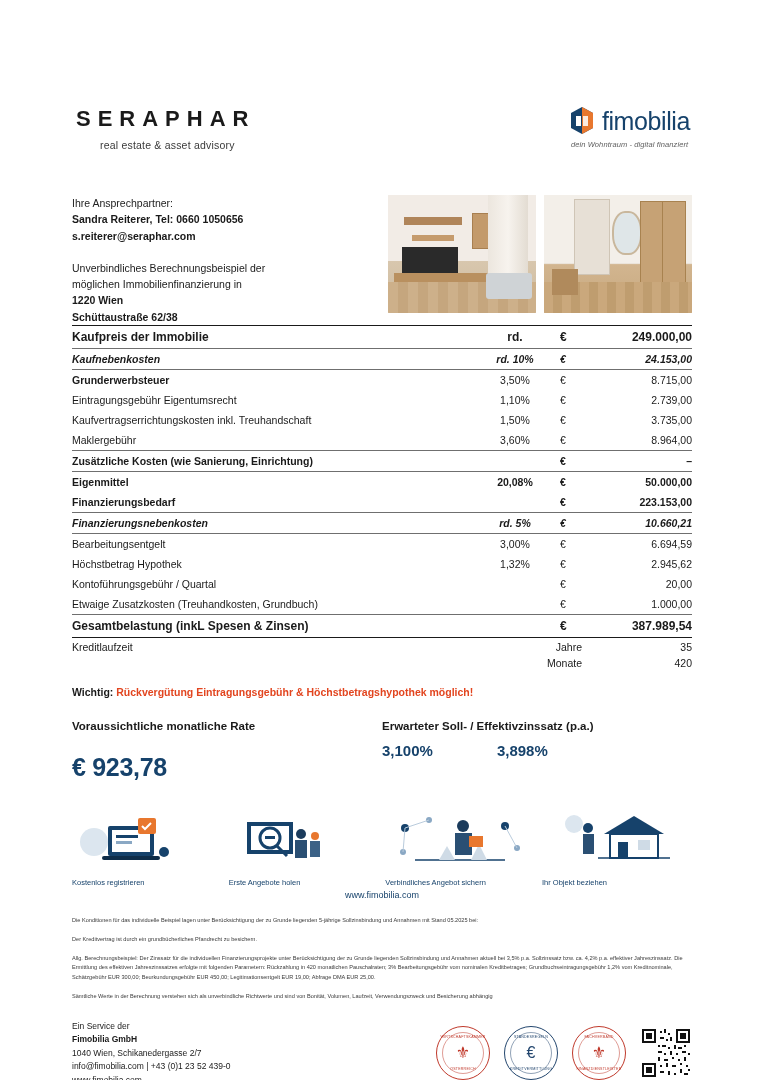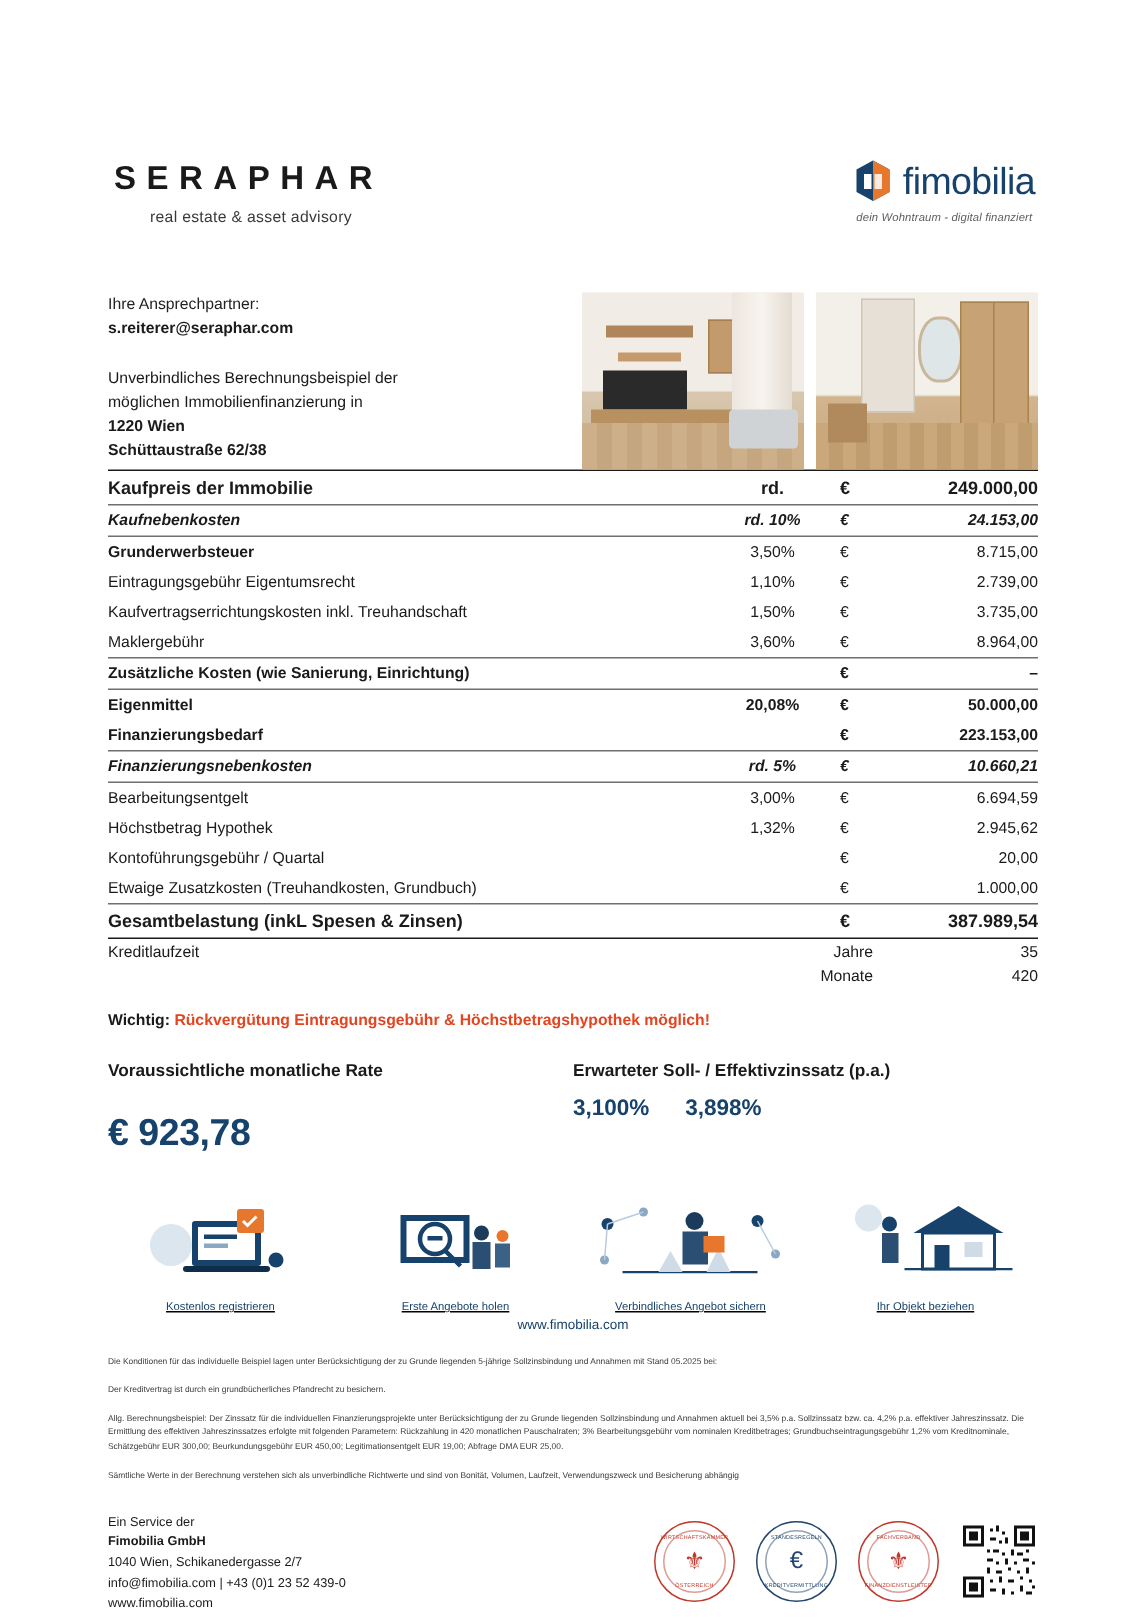--- a/index.html
+++ b/index.html
@@ -72,25 +72,25 @@
   .notice{margin-top:16px;font-size:10.5px;font-weight:700;}
   .notice .wichtig{color:#1a1a1a;}
   .notice .red{color:#e2451f;}
 
   
   .rate{display:flex;margin-top:22px;}
   .rate-left{width:310px;}
   .rate-lab{font-size:11.5px;font-weight:700;color:#1a1a1a;}
   .rate-val{font-size:25px;font-weight:700;color:#16426b;margin-top:21px;letter-spacing:-.3px;}
   .rate-right{flex:1;}
-  .zins-vals{display:flex;gap:24px;margin-top:10px;}
+  .zins-vals{display:flex;gap:64px;margin-top:10px;}
   .zins-v{font-size:15px;font-weight:700;color:#16426b;}
 
   
-  .steps{display:flex;justify-content:space-between;margin-top:26px;text-align:center;text-decoration:underline;}
+  .steps{display:flex;justify-content:space-between;margin-top:26px;}
   .step{width:150px;}
   .step-art{height:64px;position:relative;}
   .step-cap{font-size:7.5px;color:#16426b;margin-top:6px;line-height:1.35;}
   .www{text-align:center;font-size:9px;color:#16426b;margin-top:2px;}
 
   
   .fine{margin-top:16px;font-size:5.6px;color:#3a3a3a;line-height:1.75;}
   .fine p{margin:0 0 9px 0;}
 
   
@@ -129,20 +129,21 @@
         </div>
         <div class="logo-text">fimobilia</div>
       </div>
       <div class="logo-tag">dein Wohntraum - digital finanziert</div>
     </div>
   </div>
 
   <div class="midsec">
     <div class="contact">
       <div class="lbl">Ihre Ansprechpartner:</div>
+      <div class="b">Sandra Reiterer, Tel: 0660 1050656</div>
       <div class="b">s.reiterer@seraphar.com</div>
       <div class="para">Unverbindliches Berechnungsbeispiel der</div>
       <div>möglichen Immobilienfinanzierung in</div>
       <div class="b">1220 Wien</div>
       <div class="b">Schüttaustraße 62/38</div>
     </div>
     <div class="photos">
       <div class="photo ph1">
         <div class="wall"></div>
             <div class="shelf"></div>

